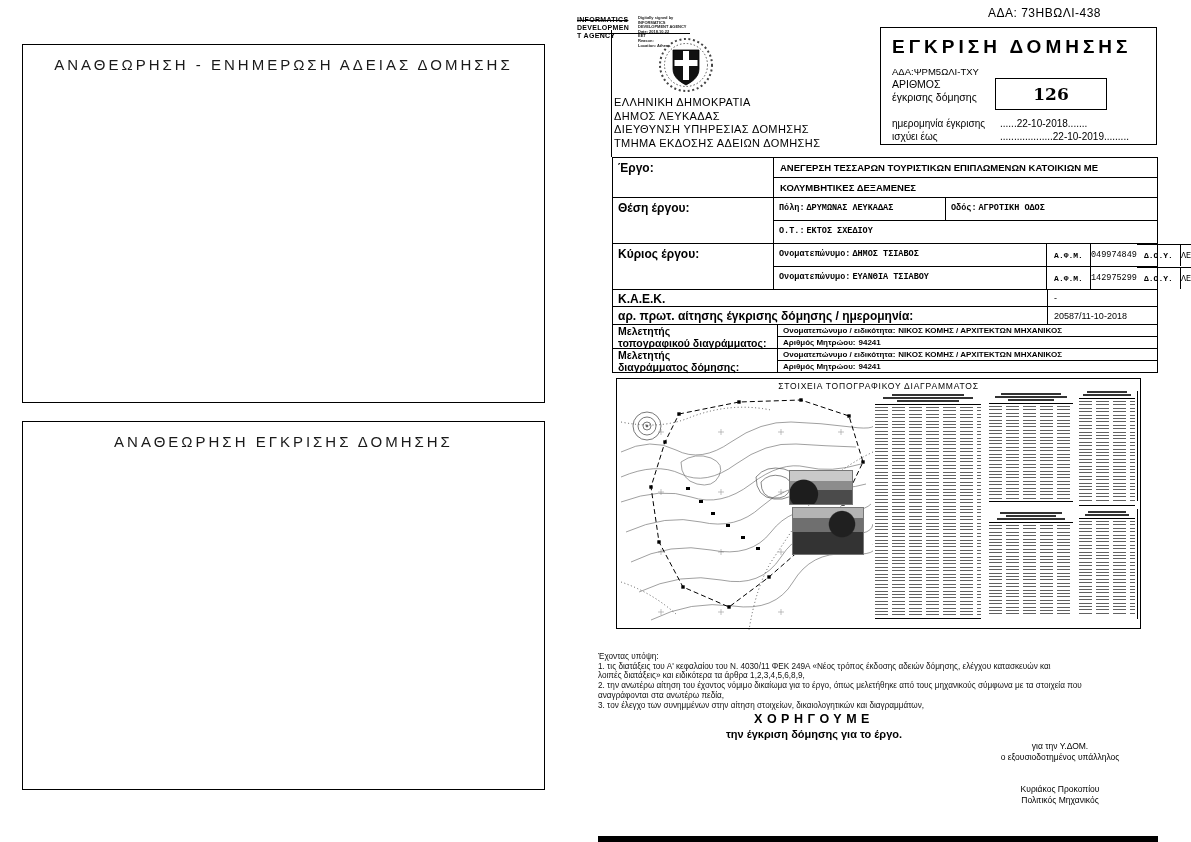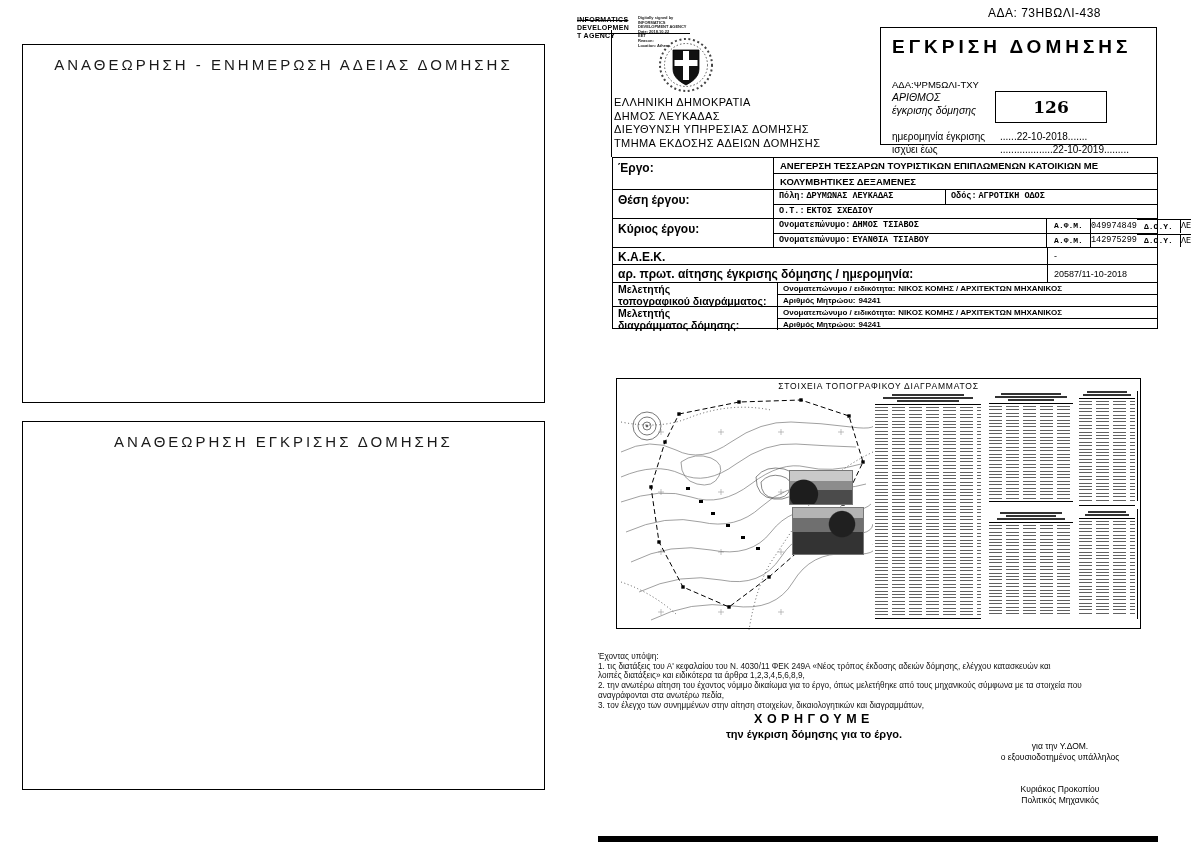--- a/index.html
+++ b/index.html
@@ -20,32 +20,32 @@
 
   
   .emblem{left:656px;top:36px;width:60px;height:58px;}
 
   
   .authority{left:614px;top:96px;font-size:11px;line-height:13.5px;letter-spacing:0.4px;}
 
   
   .approval{left:880px;top:27px;width:277px;height:118px;border:1.5px solid #000;box-sizing:border-box;padding:8px 11px 0 11px;}
   .approval-title{font-size:19px;font-weight:bold;letter-spacing:4px;white-space:nowrap;}
-  .approval-ada{font-size:9.5px;margin-top:21px;}
+  .approval-ada{font-size:9.5px;margin-top:8px;}
   .num-row{position:relative;margin-top:1px;height:34px;}
-  .num-labels{font-size:10.5px;line-height:12.5px;font-style:italic;}
+  .num-labels{font-size:10.5px;line-height:12.5px;}
   .num-box{position:absolute;left:103px;top:0px;width:110px;height:30px;border:1px solid #000;
            display:flex;align-items:center;justify-content:center;
            font-family:"DejaVu Serif",serif;font-weight:bold;font-size:17px;}
   .date-line{font-size:10px;margin-top:6px;white-space:nowrap;}
   .date-line .lbl{display:inline-block;width:108px;}
   .date-line.second{margin-top:2px;}
 
   
-  .tbl{left:612px;top:157px;width:546px;height:172px;border:1.5px solid #000;box-sizing:border-box;
+  .tbl{left:612px;top:157px;width:546px;height:216px;border:1.5px solid #000;box-sizing:border-box;
        display:flex;flex-direction:column;}
   .row{display:flex;box-sizing:border-box;}
   .bt{border-top:1px solid #000;}
   .br{border-right:1px solid #000;}
   .bl{border-left:1px solid #000;}
   .lab{width:161px;flex:none;box-sizing:border-box;padding:3px 5px;font-weight:bold;font-size:12px;}
   .lab2{width:165px;flex:none;box-sizing:border-box;padding:1px 5px;font-weight:bold;font-size:10.5px;line-height:11.5px;}
   .vcol{flex:1;display:flex;flex-direction:column;box-sizing:border-box;}
   .vline{box-sizing:border-box;padding:2px 6px;font-size:9.5px;font-weight:bold;display:flex;align-items:center;}
   .cell{box-sizing:border-box;padding:2px 5px;font-size:8.5px;font-weight:bold;line-height:9.5px;display:flex;align-items:center;flex-wrap:wrap;gap:2px;}

